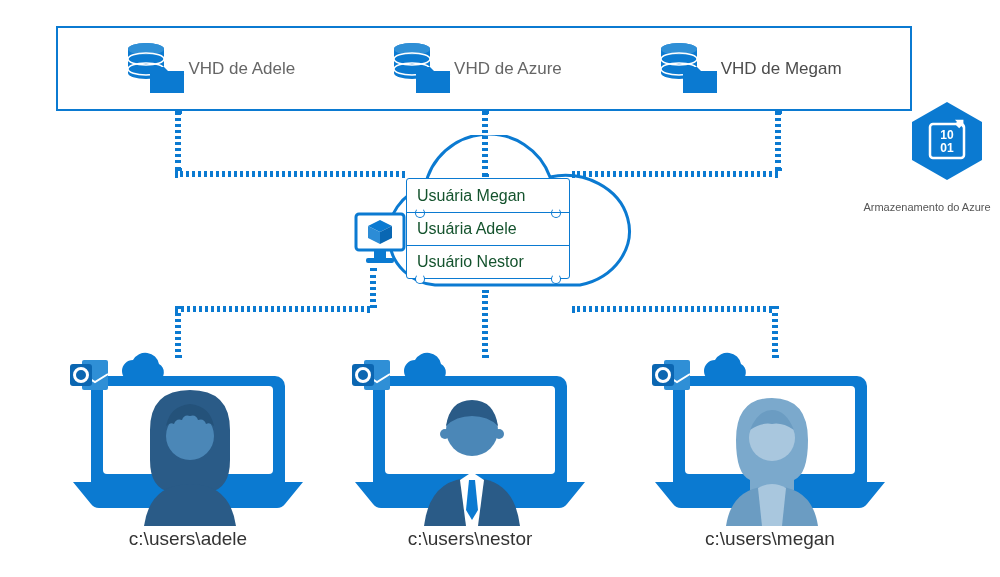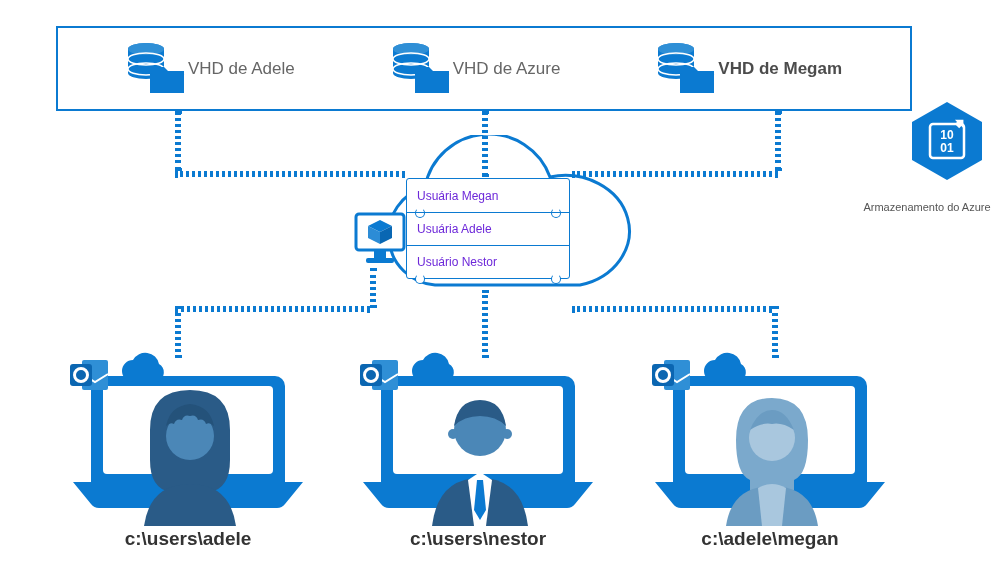--- a/index.html
+++ b/index.html
@@ -26,21 +26,21 @@
   }
   .vhd-item {
     display: flex;
     align-items: center;
   }
   .vhd-label {
     font-size: 17px;
     color: #666;
   }
   .vhd-label.bold {
-    font-weight: 700;
+    font-weight: 400;
     color: #4c4c4c;
   }
   .db-folder-icon { width: 62px; height: 55px; }
   .azure-hex {
     position: absolute;
     left: 910px;
     top: 100px;
     width: 74px;
     height: 82px;
   }
@@ -67,22 +67,22 @@
     top: 178px;
     width: 164px;
     border: 1.6px solid #0b7ad1;
     border-radius: 3px;
     background: #fff;
   }
   .users-list .row {
     height: 33px;
     display: flex;
     align-items: center;
-    font-size: 12px;
-    color: #6d28d9;
+    font-size: 16px;
+    color: #14532d;
     padding: 0 10px;
     position: relative;
   }
   .users-list .row + .row {
     border-top: 1.6px solid #0b7ad1;
   }
   .loop-mark-l, .loop-mark-r {
     position: absolute;
     width: 10px; height: 10px;
     border: 1.6px solid #0b7ad1;
@@ -101,21 +101,21 @@
     height: 56px;
   }
 
   .user-station {
     position: absolute;
     top: 370px;
     width: 260px;
     text-align: center;
   }
   .user-station.st1 { left: 58px; }
-  .user-station.st2 { left: 348px; }
+  .user-station.st2 { left: 340px; }
   .user-station.st3 { left: 640px; }
   .laptop-svg { width: 250px; height: 140px; }
   .outlook-mini {
     position: absolute;
     left: 10px; top: -16px;
     width: 42px; height: 42px;
   }
   .cloud-mini {
     position: absolute;
     left: 60px; top: -18px;
@@ -129,21 +129,20 @@
     height: 140px;
   }
   .path-label {
     position: absolute;
     bottom: -36px;
     left: 0;
     width: 100%;
     text-align: center;
     font-size: 19px;
     color: #333;
-    font-weight: bold;
   }
 
   
   .dotted {
     position: absolute;
     border-color: #0b7ad1;
     border-style: dotted;
   }
 </style>
 </head>
@@ -330,14 +329,14 @@
 
     <path d="M24 54 q0 -42 36 -42 q36 0 36 42 q0 34 -14 40 l0 10 h-44 l0 -10 q-14 -6 -14 -40 z" fill="#7ba9cc"></path>
 
     <circle cx="60" cy="52" r="23" fill="#a9c7de"></circle>
 
     <path d="M38 44 q8 -20 22 -20 q14 0 22 20 q-12 -8 -22 -6 q-10 -2 -22 6 z" fill="#6b9cc2"></path>
 
     <path d="M14 140 q6 -40 46 -40 q40 0 46 40 z" fill="#6b9cc2"></path>
     <path d="M46 102 q14 -8 28 0 l-4 38 h-20 z" fill="#a9c7de"></path>
   </svg>
-  <div class="path-label">c:\adele\megan</div>
+  <div class="path-label">c:\users\megan</div>
 </div>
 
 </body></html>

